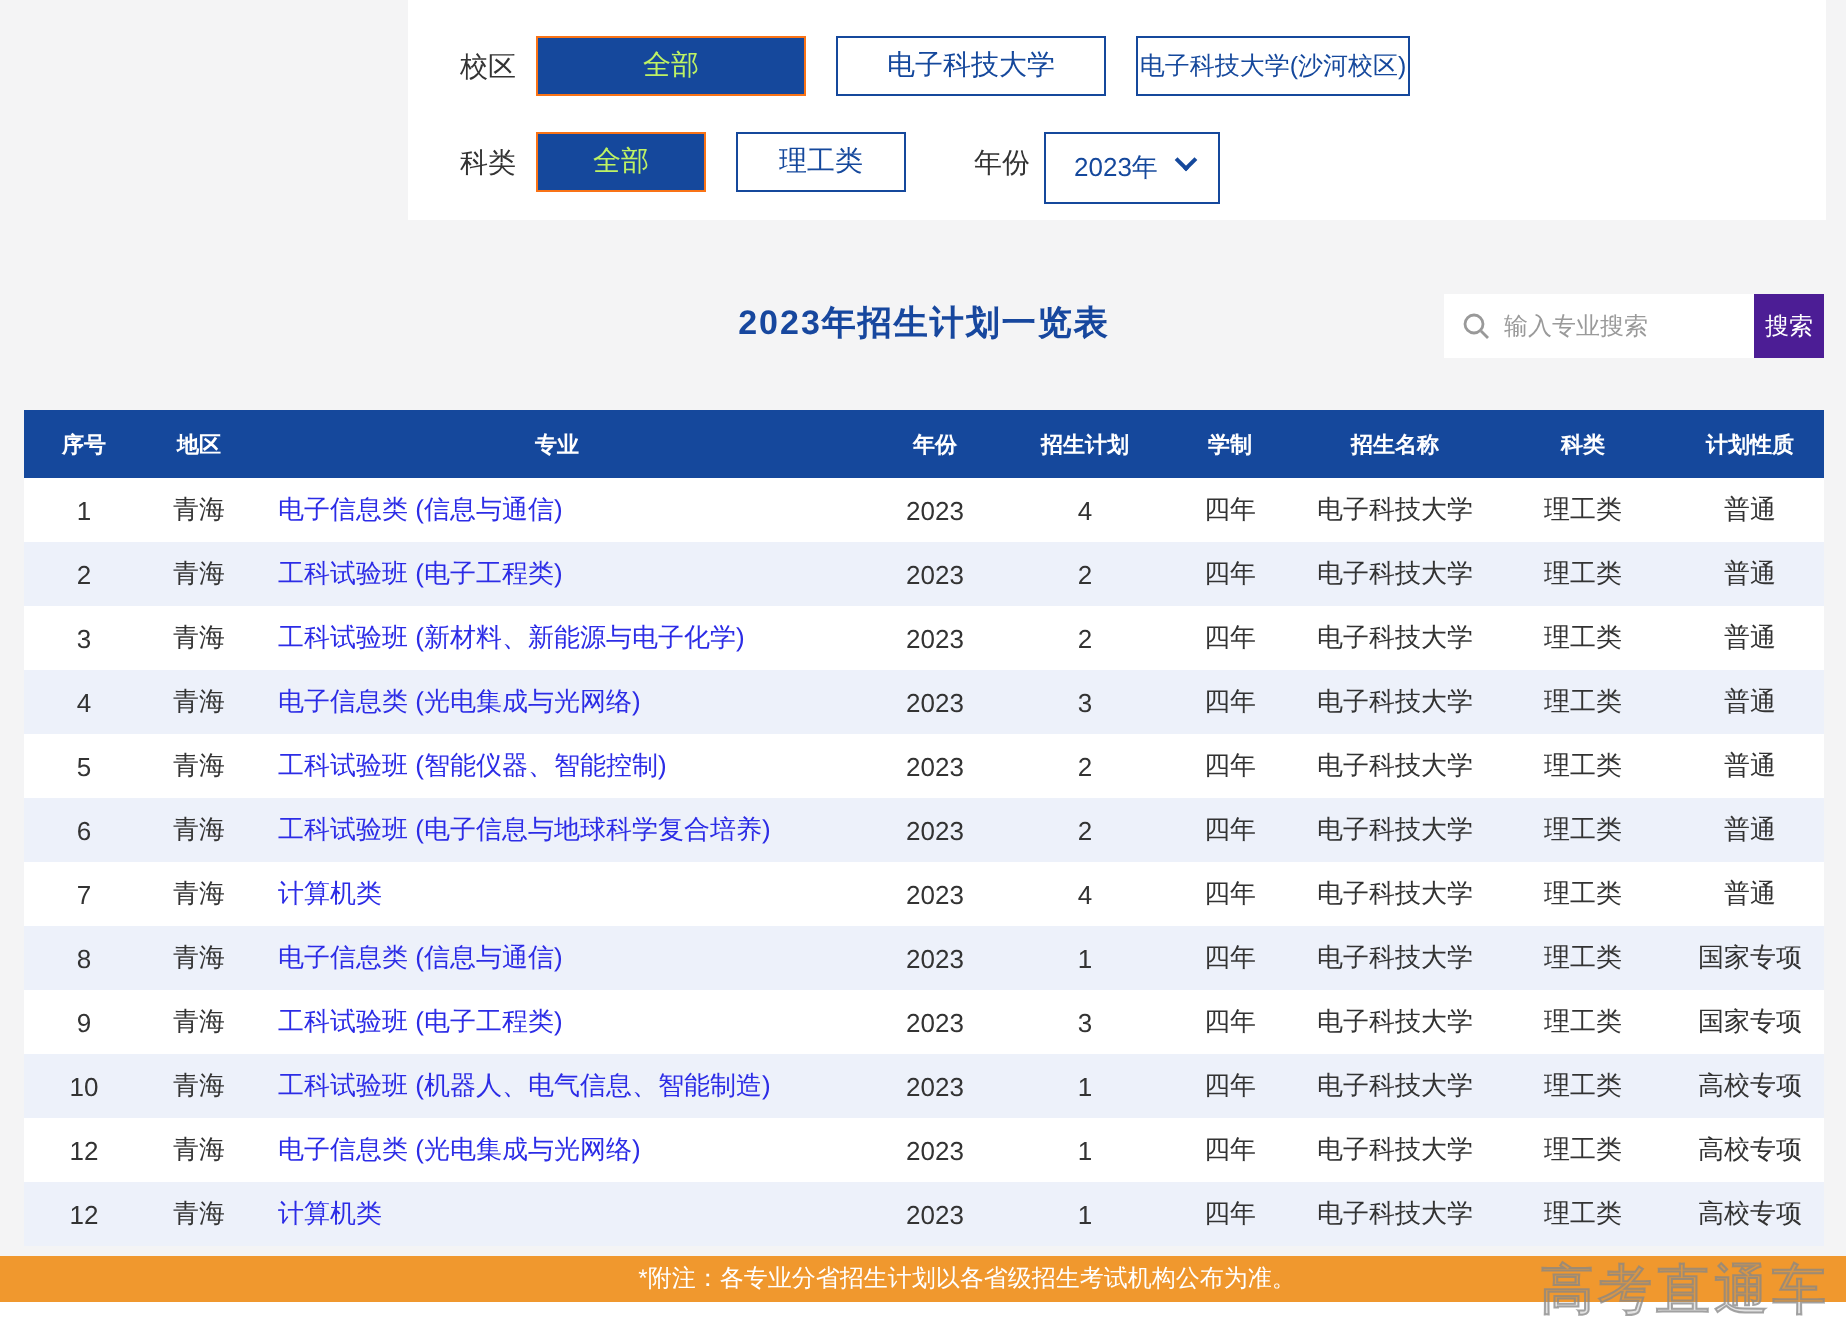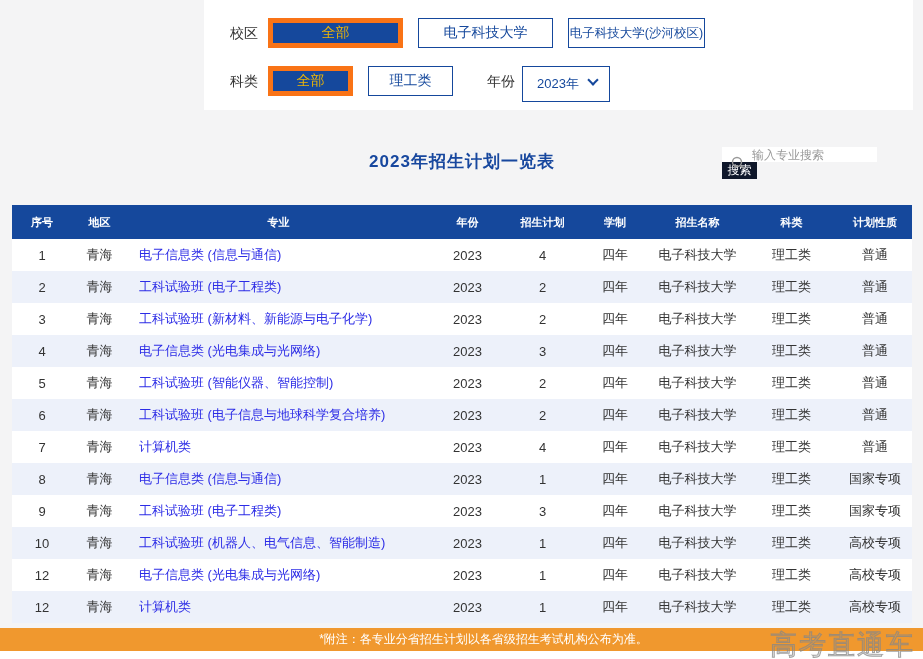--- a/index.html
+++ b/index.html
@@ -19,21 +19,21 @@
   .filter-label {
     position:absolute; font-size:14px; color:#333; white-space:nowrap;
   }
   .lbl-campus { left:26px; top:25px; }
   .lbl-category { left:26px; top:73px; }
   .lbl-year { left:283px; top:73px; }
   .fbtn {
     position:absolute; height:30px; display:flex; align-items:center; justify-content:center;
     font-size:14px; cursor:pointer; white-space:nowrap;
   }
-  .fbtn.sel { background:#15489c; color:#eab308; border:5px solid #f97316; }
+  .fbtn.sel { background:#15489c; color:#bef264; border:1px solid #f97316; }
   .fbtn.out { background:#ffffff; color:#15489c; border:1px solid #15489c; }
   .b-campus-all   { left:64px;  top:18px; width:135px; }
   .b-campus-main  { left:214px; top:18px; width:135px; }
   .b-campus-shahe { left:364px; top:18px; width:137px; font-size:12.5px; }
   .b-cat-all  { left:64px;  top:66px; width:85px; }
   .b-cat-ligong { left:164px; top:66px; width:85px; }
   .year-select {
     position:absolute; left:318px; top:66px; width:88px; height:36px;
     background:#fff; border:1px solid #15489c; color:#15489c; font-size:13px;
     display:flex; align-items:center; cursor:pointer;
@@ -42,30 +42,30 @@
   .chevron {
     position:absolute; right:12px; top:9px; width:8px; height:8px;
     border-right:2px solid #15489c; border-bottom:2px solid #15489c;
     transform:rotate(45deg); transform-origin:center;
   }
   
   .page-title {
     position:absolute; left:12px; top:150px; width:900px; text-align:center;
     font-size:17px; font-weight:bold; color:#17479e; letter-spacing:1px;
   }
-  .search-wrap { position:absolute; left:722px; top:147px; width:190px; height:32px; display:flex;flex-direction:column; }
+  .search-wrap { position:absolute; left:722px; top:147px; width:190px; height:32px; display:flex; }
   .search-input {
     width:155px; height:32px; border:none; background:#ffffff;
     font-size:12px; color:#333; padding-left:30px; outline:none;
     font-family:"Liberation Sans","DejaVu Sans",sans-serif;
   }
   .search-input::placeholder { color:#9a9a9a; }
   .search-icon { position:absolute; left:8px; top:8px; width:16px; height:16px; }
   .search-btn {
-    width:35px; height:32px; background:#0f172a; color:#fff; border:none;
+    width:35px; height:32px; background:#4c1d95; color:#fff; border:none;
     font-size:12px; cursor:pointer; font-family:inherit; padding:0;
   }
   
   .plan-table {
     position:absolute; left:12px; top:205px; width:900px;
     border-collapse:collapse; table-layout:fixed; font-size:13px;
   }
   .plan-table thead th {
     background:#15489c; color:#ffffff; font-weight:bold; height:34px;
     text-align:center; font-size:11px;

